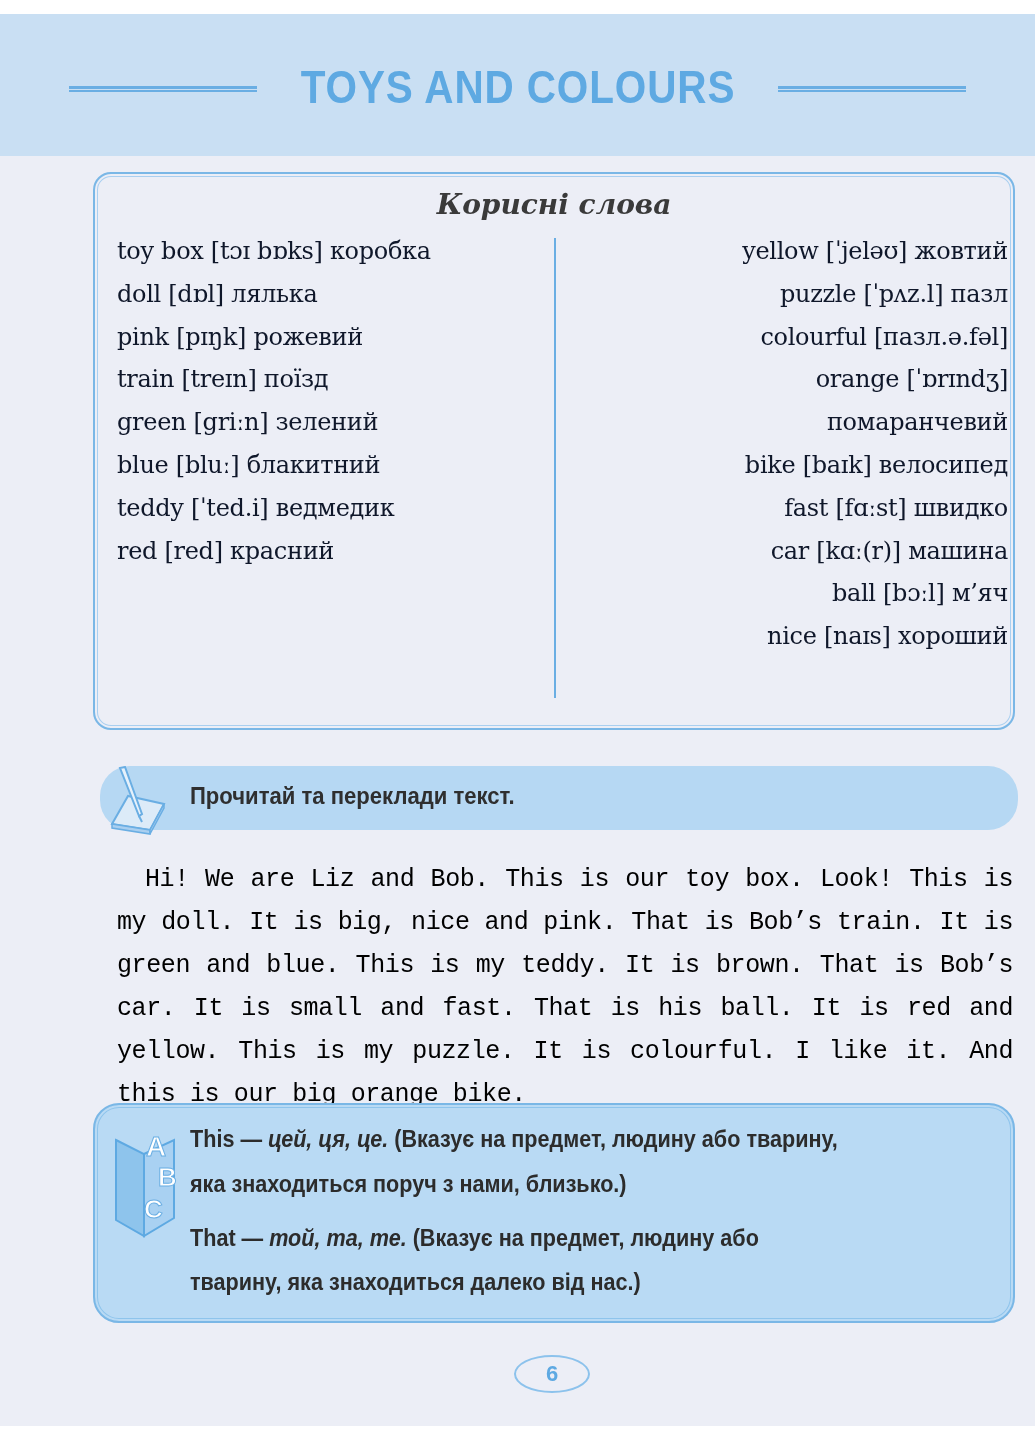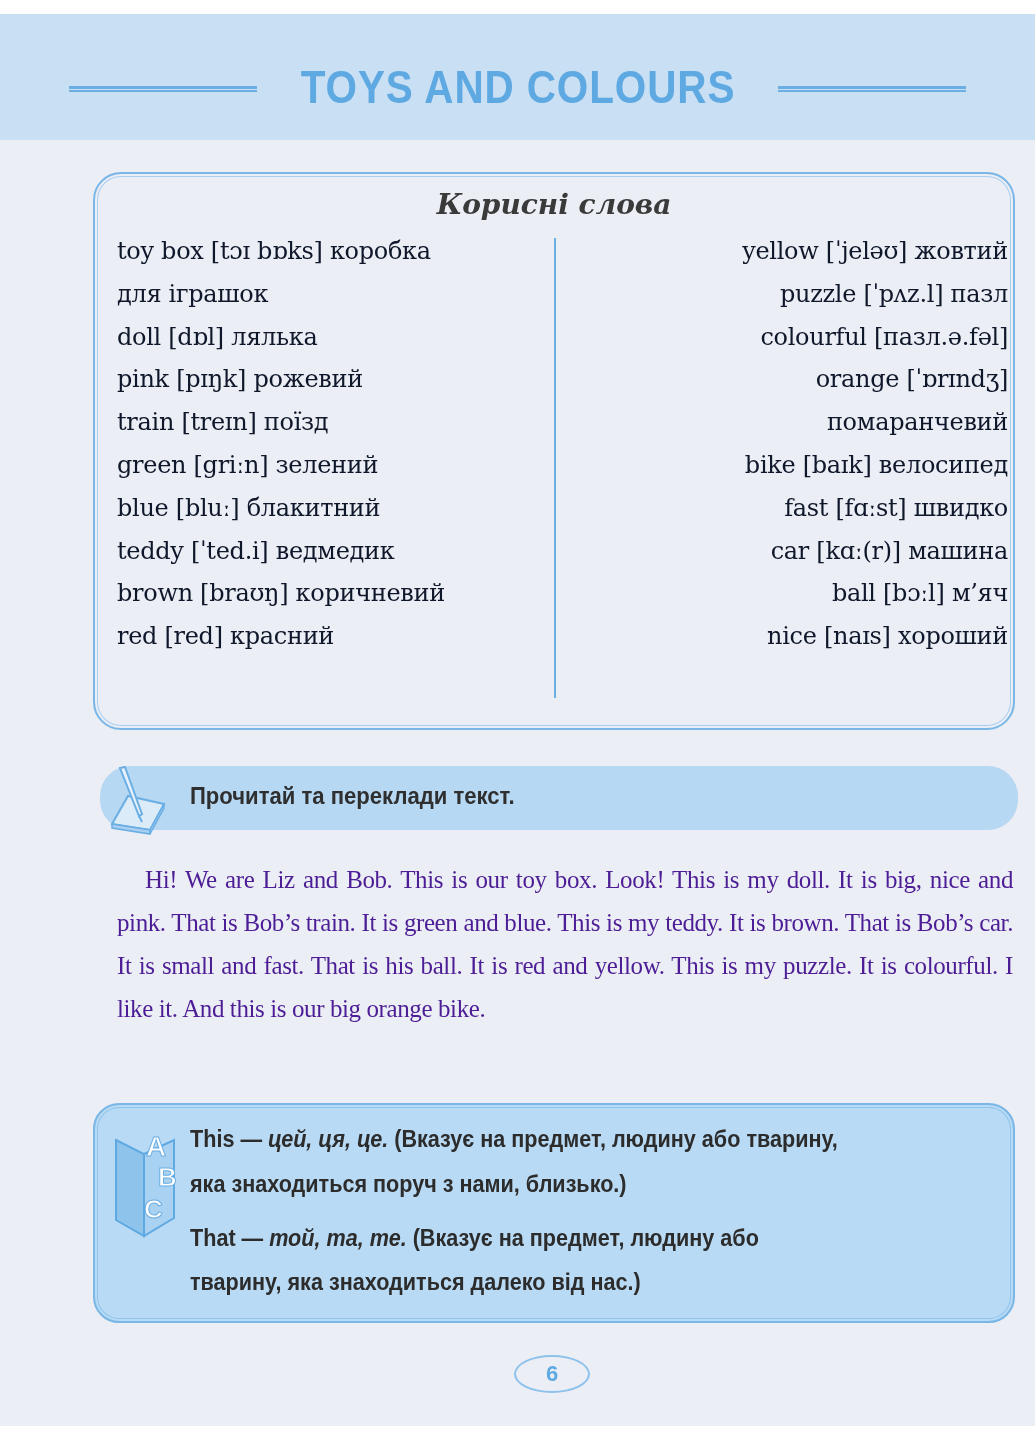--- a/index.html
+++ b/index.html
@@ -4,21 +4,21 @@
   <style>
     * { box-sizing: border-box; margin: 0; padding: 0; }
     html, body { width: 1035px; height: 1440px; background: #ffffff; overflow: hidden; }
     body { position: relative; font-family: "DejaVu Serif", serif; color: #3a3a3a; }
 
     .page {
       position: absolute; left: 0; top: 14px; width: 1035px; height: 1412px;
       background: #eceef6;
     }
     .header-band {
-      position: absolute; left: 0; top: 0; width: 1035px; height: 126px;
+      position: absolute; left: 0; top: 0; width: 1035px; height: 142px;
       background: #c9dff3;
     }
     .title-row {
       position: absolute; left: 0; top: 38px; width: 1035px; height: 70px;
       display: flex; align-items: center; justify-content: center;
     }
     .title-line {
       width: 188px; height: 6px;
       border-top: 3px solid #6aaee3; border-bottom: 2px solid #6aaee3;
       margin-top: 4px;
@@ -28,21 +28,21 @@
     .title-text {
       font-family: "Liberation Sans", sans-serif;
       font-weight: bold; font-size: 46px; letter-spacing: 1px;
       color: #5ea9e2; transform: scaleX(0.88);
       white-space: nowrap;
     }
 
     
     .vocab-box {
       position: absolute; left: 93px; top: 172px; width: 922px; height: 558px;
-      border: 2px solid #7ab7e6; border-radius: 28px;
+      border: 2px solid #7ab7e6; border-radius: 18px;
       box-shadow: inset 0 0 0 2px #eceef6, inset 0 0 0 3px #a9cff0;
       background: #eceef6;
     }
     .vocab-heading {
       position: absolute; left: 0; top: 14px; width: 100%; text-align: center;
       font-family: "DejaVu Serif", serif; font-style: italic; font-weight: bold;
       font-size: 28px; color: #3a3a3a;
     }
     .vocab-col {
       position: absolute; top: 56px;
@@ -67,22 +67,22 @@
     }
     .instr-text {
       position: absolute; left: 190px; top: 782px;
       font-family: "Liberation Sans", sans-serif; font-weight: bold;
       font-size: 24px; color: #2f2f2f; transform: scaleX(0.92); transform-origin: left;
     }
 
     
     .reading {
       position: absolute; left: 117px; top: 858px; width: 896px;
-      font-family: Liberation Serif, serif; font-size: 25px; line-height: 43px;
-      color: #4c1d95; text-align: justify; text-indent: 28px;
+      font-family: Liberation Mono, monospace; font-size: 25px; line-height: 43px;
+      color: #000000; text-align: justify; text-indent: 28px;
       letter-spacing: -0.4px;
     }
 
     
     .grammar-box {
       position: absolute; left: 93px; top: 1103px; width: 922px; height: 220px;
       background: #b9daf4; border: 2px solid #7ab7e6; border-radius: 26px;
       box-shadow: inset 0 0 0 2px #b9daf4, inset 0 0 0 3px #8ec4ec;
     }
     .abc-icon {
@@ -116,28 +116,26 @@
       <div class="title-text">TOYS AND COLOURS</div>
       <div class="title-line right"></div>
     </div>
   </div>
 </div>
 
 <div class="vocab-box">
   <div class="vocab-heading">Корисні слова</div>
   <div class="vocab-col left">
     <div class="vocab-item">toy box [tɔɪ bɒks] коробка</div>
-    <div class="vocab-item">для іграшок</div>
     <div class="vocab-item">doll [dɒl] лялька</div>
     <div class="vocab-item">pink [pɪŋk] рожевий</div>
     <div class="vocab-item">train [treɪn] поїзд</div>
     <div class="vocab-item">green [griːn] зелений</div>
     <div class="vocab-item">blue [bluː] блакитний</div>
     <div class="vocab-item">teddy [ˈted.i] ведмедик</div>
-    <div class="vocab-item">brown [braʊŋ] коричневий</div>
     <div class="vocab-item">red [red] красний</div>
   </div>
   <div class="vocab-divider"></div>
   <div class="vocab-col right">
     <div class="vocab-item">yellow [ˈjeləʊ] жовтий</div>
     <div class="vocab-item">puzzle [ˈpʌz.l] пазл</div>
     <div class="vocab-item">colourful [пазл.ə.fəl]</div>
     <div class="vocab-item">orange [ˈɒrɪndʒ]</div>
     <div class="vocab-item">помаранчевий</div>
     <div class="vocab-item">bike [baɪk] велосипед</div>

